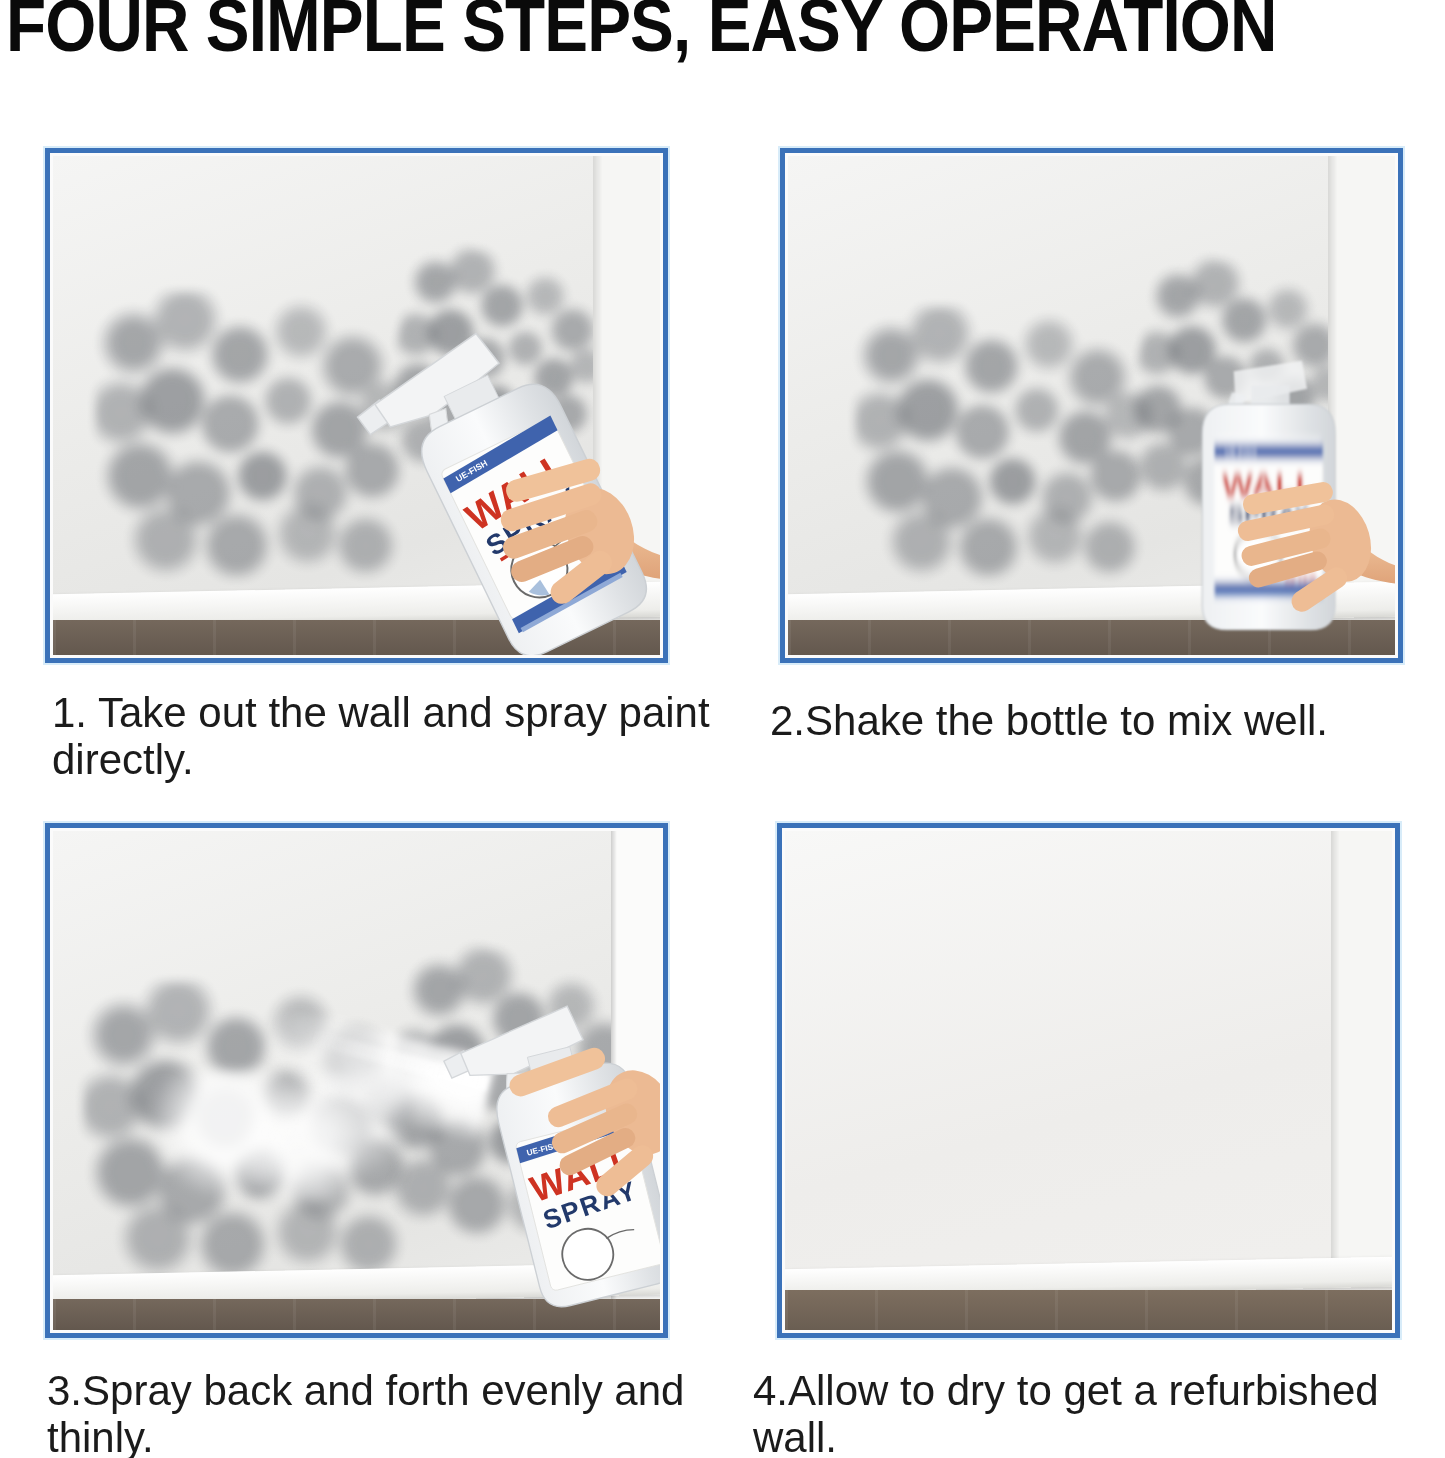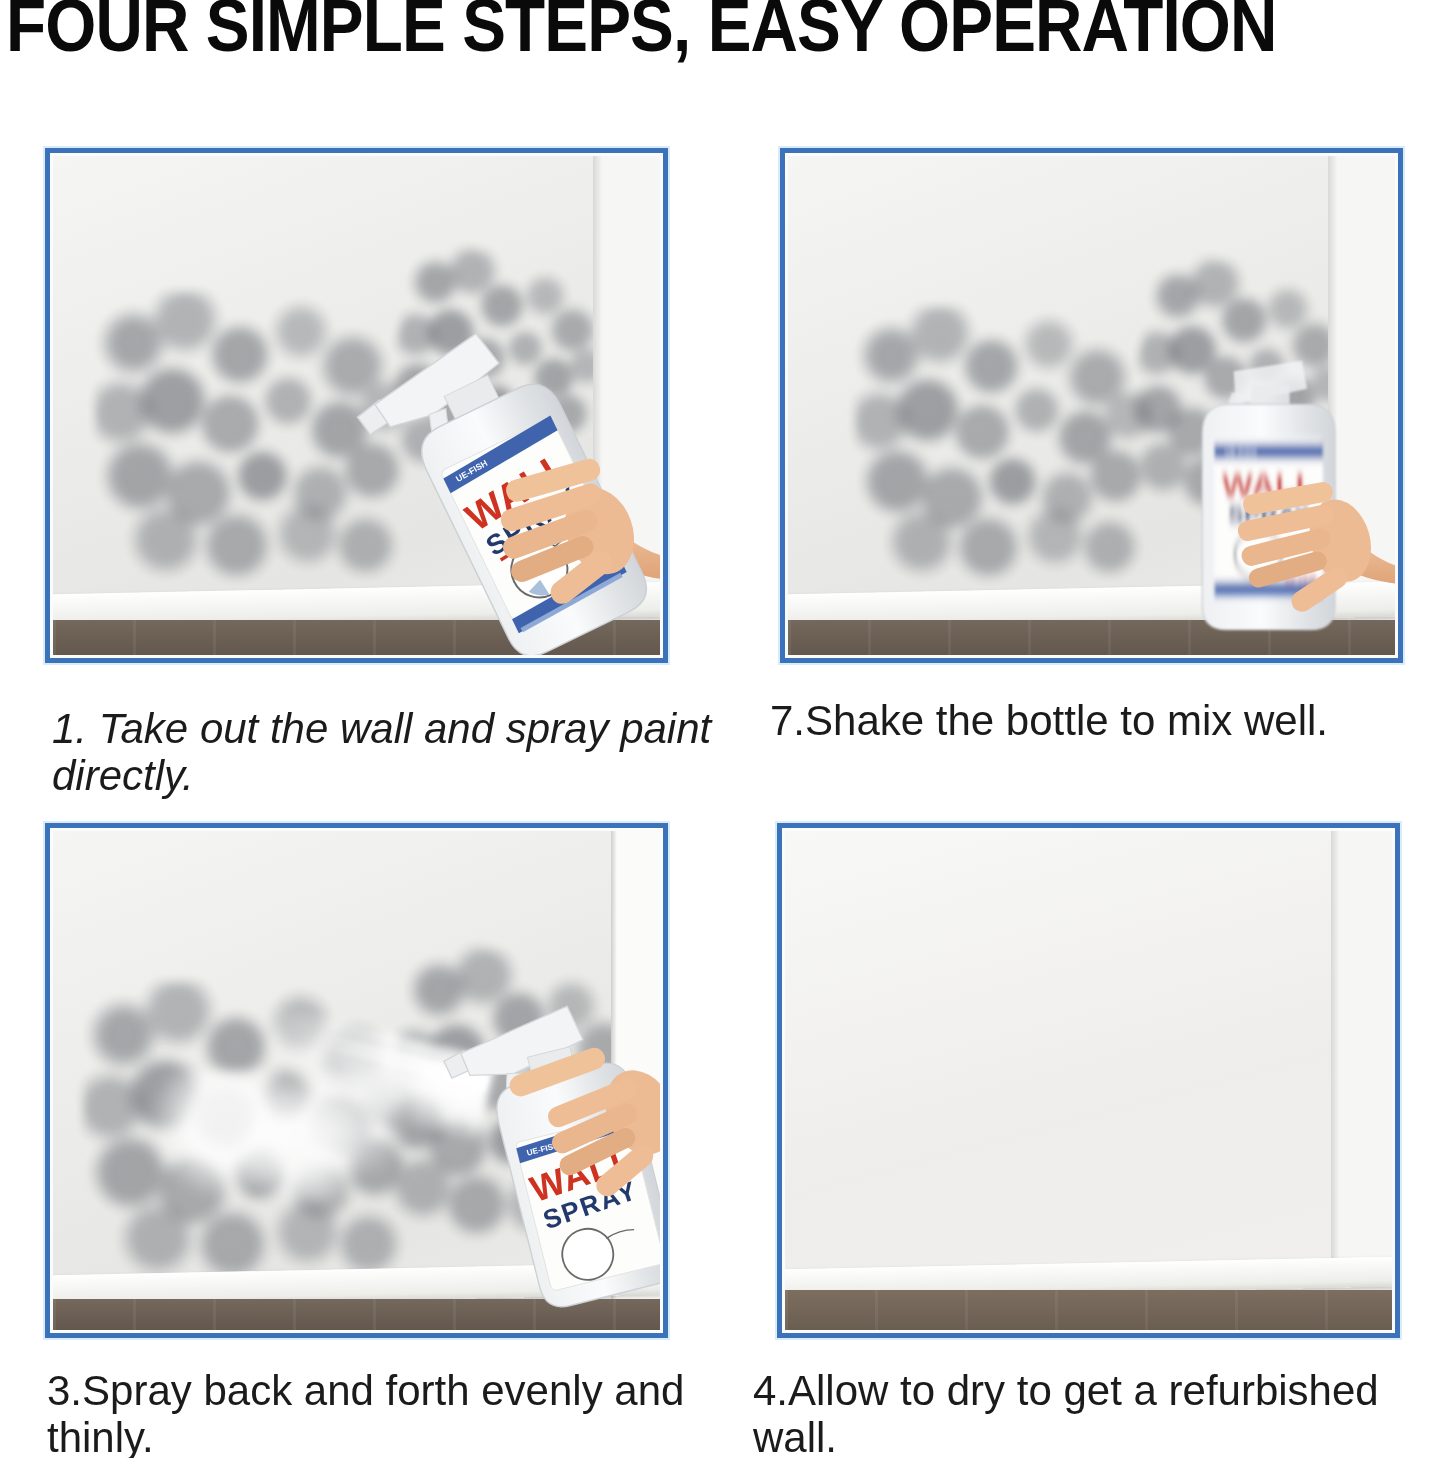--- a/index.html
+++ b/index.html
@@ -93,21 +93,21 @@
     transform:rotate(15deg);filter:blur(2px);
     background:linear-gradient(270deg,rgba(255,255,255,1),rgba(255,255,255,0));}
 
   .illu{position:absolute;overflow:visible;}
   #panel1 .illu{left:50%;top:34%;width:50%;height:62%;}
   #panel2 .illu{left:54%;top:42%;width:48%;height:56%;}
   #panel3 .illu{left:62%;top:26%;width:45%;height:68%;}
 
   
   .caption{position:absolute;margin:0;font-size:42px;line-height:1.13;color:#1b1b1b;}
-  #cap1{left:52px;top:705px;width:660px;font-style:italic;}
+  #cap1{left:52px;top:689px;width:660px;}
   #cap2{left:770px;top:697px;width:660px;}
   #cap3{left:47px;top:1367px;width:660px;}
   #cap4{left:753px;top:1367px;width:710px;}
 </style>
 </head>
 <body>
 
 <h1 class="title">FOUR SIMPLE STEPS, EASY OPERATION</h1>
 
 <svg width="0" height="0" style="position:absolute">
@@ -212,21 +212,21 @@
         <rect x="122" y="168" width="112" height="23" rx="11" fill="#eebd95" transform="rotate(-12 178 180)"></rect>
         <rect x="126" y="196" width="104" height="23" rx="11" fill="#e9b68d" transform="rotate(-14 178 208)"></rect>
         <rect x="134" y="222" width="92" height="22" rx="11" fill="#e3ad84" transform="rotate(-16 180 233)"></rect>
         <rect x="180" y="244" width="72" height="24" rx="12" fill="#eebd95" transform="rotate(-34 216 256)"></rect>
       </g>
     </svg>
   </div>
 </div>
 
 <p class="caption" id="cap1">1. Take out the wall and spray paint directly.</p>
-<p class="caption" id="cap2">7.Shake the bottle to mix well.</p>
+<p class="caption" id="cap2">2.Shake the bottle to mix well.</p>
 
 <div class="panel" id="panel3">
   <div class="scene">
     <div class="wall"></div>
     <div class="mold a"></div>
     <div class="mold b"></div>
     <div class="wet"></div>
     <div class="corner"></div>
     <div class="baseboard"></div>
     <div class="floor"></div>

